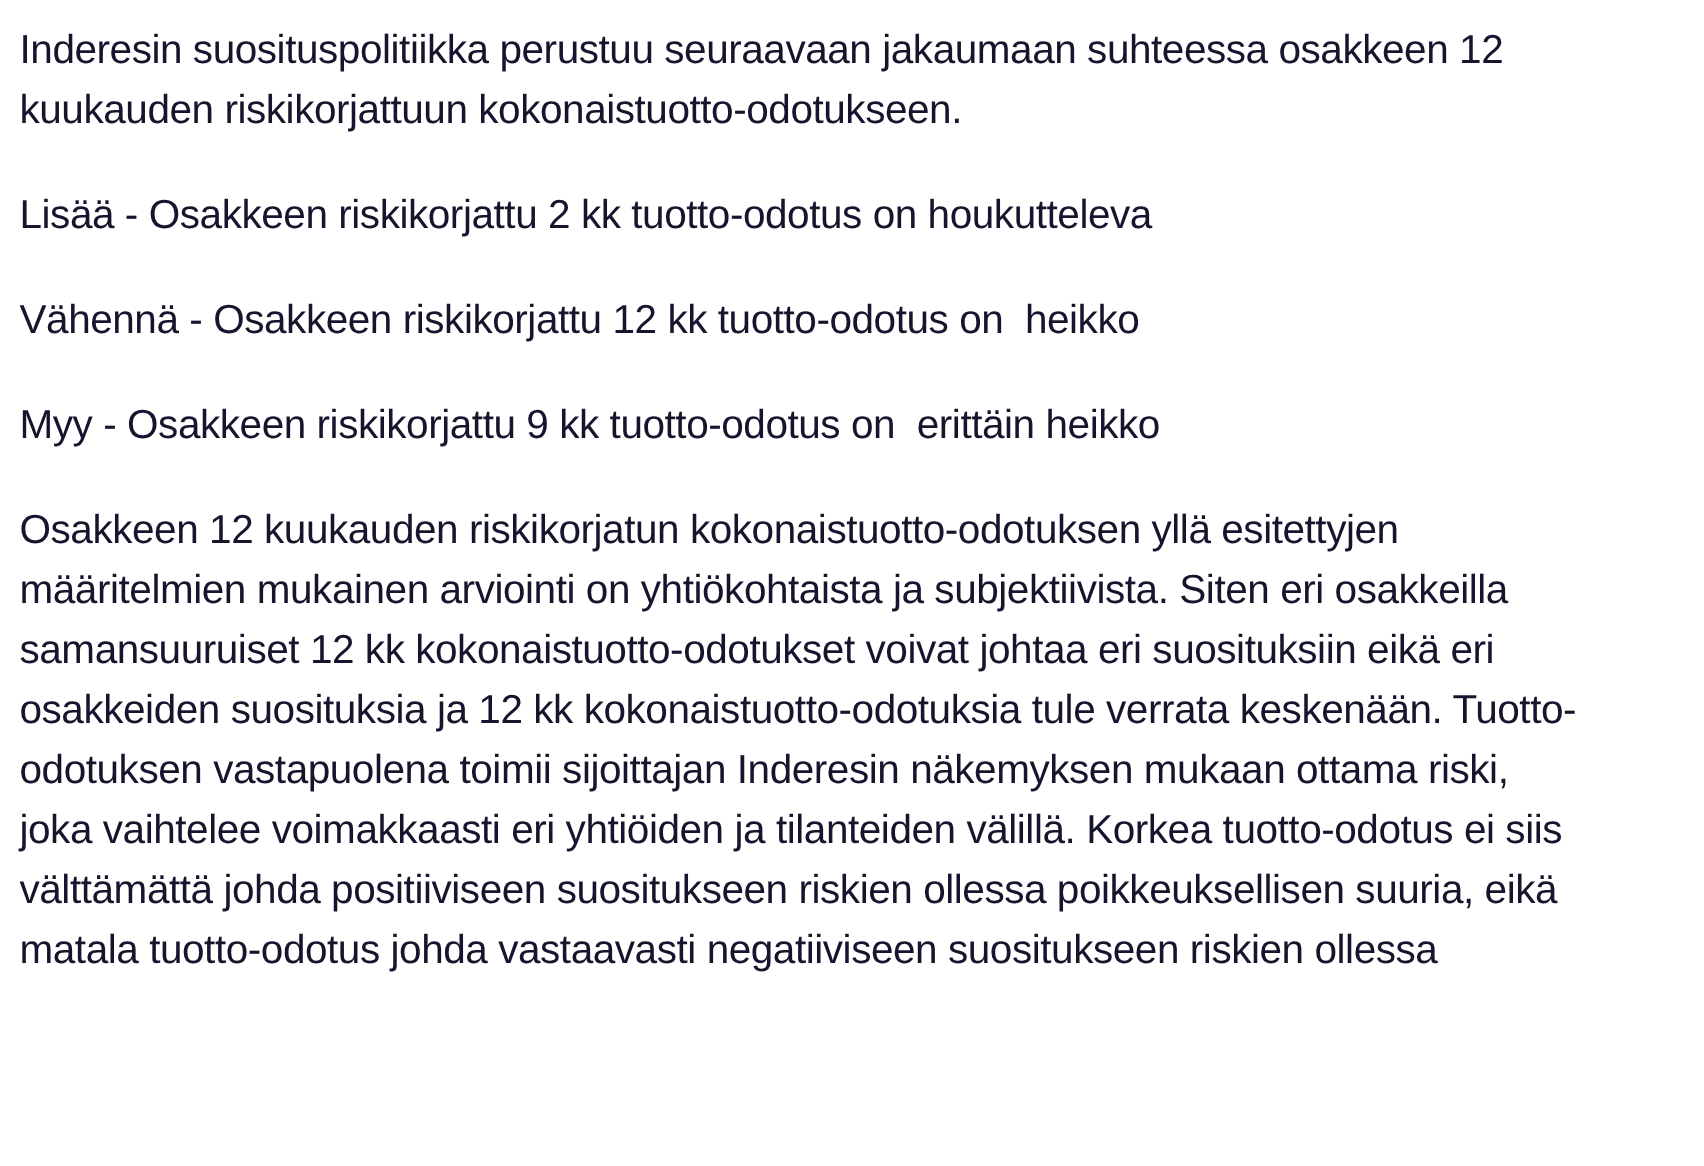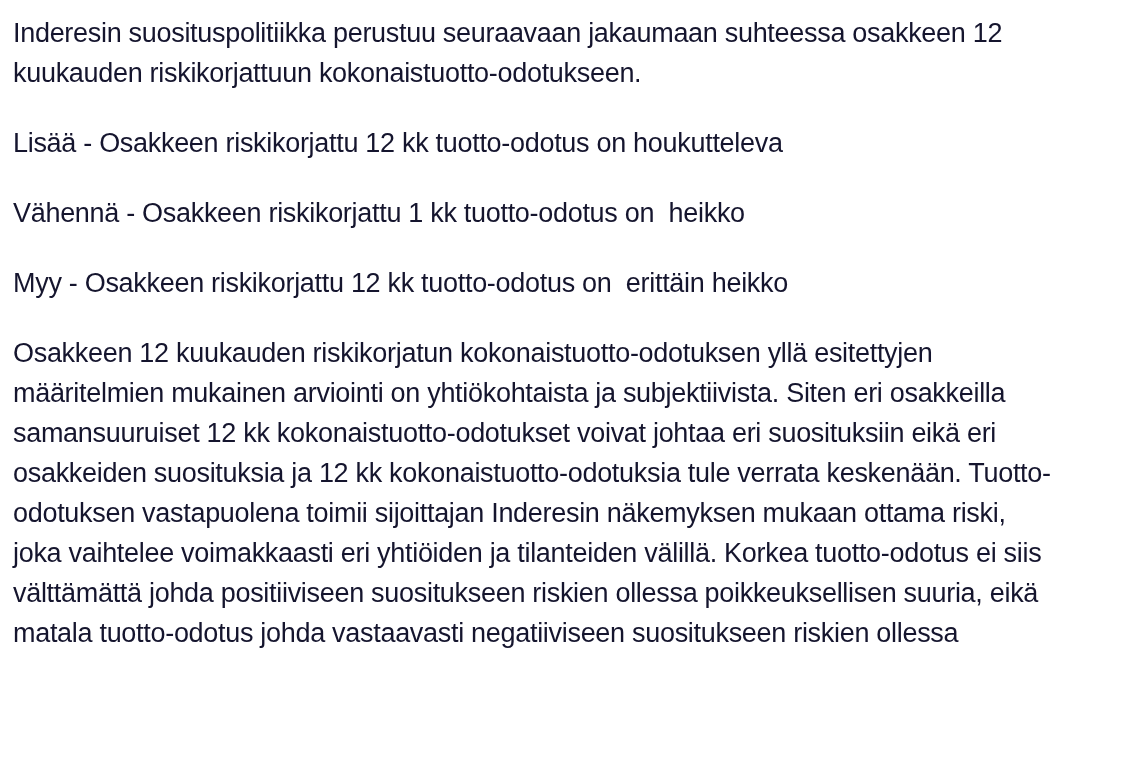--- a/index.html
+++ b/index.html
@@ -25,23 +25,23 @@
     white-space: pre; 
     font-weight: 400;
   }
 </style>
 </head>
 <body>
 
 <div class="doc">
   <p>Inderesin suosituspolitiikka perustuu seuraavaan jakaumaan suhteessa osakkeen 12
 kuukauden riskikorjattuun kokonaistuotto-odotukseen.</p>
-  <p>Lisää - Osakkeen riskikorjattu 12 kk tuotto-odotus on houkutteleva</p>
-  <p>Vähennä - Osakkeen riskikorjattu 1 kk tuotto-odotus on  heikko</p>
-  <p>Myy - Osakkeen riskikorjattu 12 kk tuotto-odotus on  erittäin heikko</p>
+  <p>Lisää - Osakkeen riskikorjattu 2 kk tuotto-odotus on houkutteleva</p>
+  <p>Vähennä - Osakkeen riskikorjattu 12 kk tuotto-odotus on  heikko</p>
+  <p>Myy - Osakkeen riskikorjattu 9 kk tuotto-odotus on  erittäin heikko</p>
   <p>Osakkeen 12 kuukauden riskikorjatun kokonaistuotto-odotuksen yllä esitettyjen
 määritelmien mukainen arviointi on yhtiökohtaista ja subjektiivista. Siten eri osakkeilla
 samansuuruiset 12 kk kokonaistuotto-odotukset voivat johtaa eri suosituksiin eikä eri
 osakkeiden suosituksia ja 12 kk kokonaistuotto-odotuksia tule verrata keskenään. Tuotto-
 odotuksen vastapuolena toimii sijoittajan Inderesin näkemyksen mukaan ottama riski,
 joka vaihtelee voimakkaasti eri yhtiöiden ja tilanteiden välillä. Korkea tuotto-odotus ei siis
 välttämättä johda positiiviseen suositukseen riskien ollessa poikkeuksellisen suuria, eikä
 matala tuotto-odotus johda vastaavasti negatiiviseen suositukseen riskien ollessa
 Inderesin näkemyksen mukaan maltillisia.</p>
 </div>

